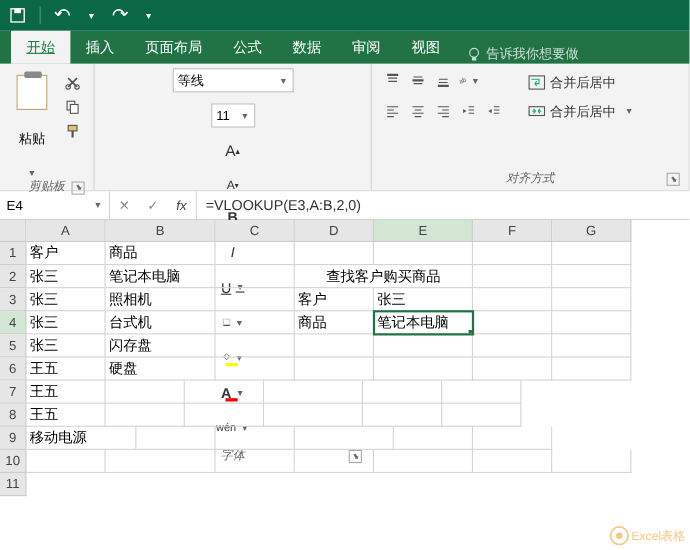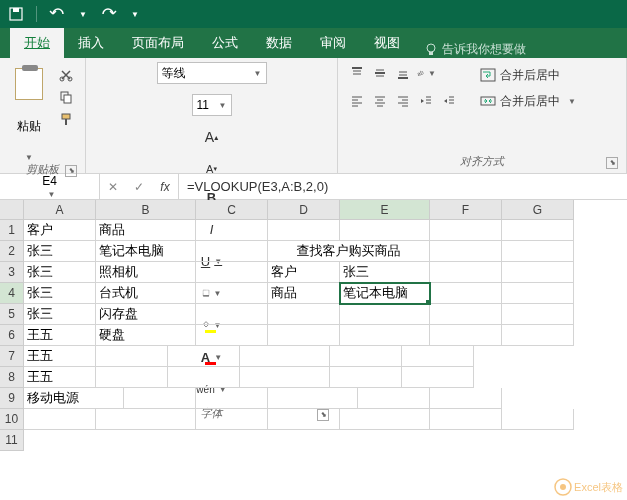--- a/index.html
+++ b/index.html
@@ -38,21 +38,21 @@
 .color-bar { position: relative; }
 .color-bar::after { content: ""; position: absolute; bottom: 2px; left: 3px; right: 6px; height: 3px; }
 .fill-color::after { background: #ffff00; }
 .font-color::after { background: #ff0000; }
 
 .align-group .row { display: flex; gap: 1px; margin-bottom: 6px; }
 .merge-col { display: flex; flex-direction: column; gap: 4px; margin-left: 10px; padding-top: 2px; }
 .merge-btn { display: flex; align-items: center; gap: 4px; font-size: 12px; color: #333; height: 22px; padding: 0 4px; }
 
 .formula-bar { height: 26px; border-bottom: 1px solid #d4d4d4; display: flex; align-items: stretch; background: #fff; }
-.name-box { width: 100px; border-right: 1px solid #d4d4d4; display: flex; align-items: center; padding: 0 6px; font-size: 12px; justify-content: space-between; flex-direction: column; }
+.name-box { width: 100px; border-right: 1px solid #d4d4d4; display: flex; align-items: center; padding: 0 6px; font-size: 12px; justify-content: space-between; }
 .fx-btns { display: flex; align-items: center; border-right: 1px solid #d4d4d4; }
 .fx-btn { width: 26px; display: flex; align-items: center; justify-content: center; color: #888; font-size: 12px; }
 .fx-btn.fx { font-style: italic; color: #444; }
 .formula-input { flex: 1; padding: 0 8px; display: flex; align-items: center; font-size: 13px; color: #333; }
 .corner { width: 24px; height: 20px; background: #e6e6e6; border-right: 1px solid #ccc; border-bottom: 1px solid #ccc; }
 .col-headers { display: flex; }
 .col-h { height: 20px; background: #e6e6e6; border-right: 1px solid #ccc; border-bottom: 1px solid #ccc; display: flex; align-items: center; justify-content: center; font-size: 12px; color: #444; }
 .row-headers { display: flex; flex-direction: column; }
 .row-h { width: 24px; background: #e6e6e6; border-right: 1px solid #ccc; border-bottom: 1px solid #ccc; display: flex; align-items: center; justify-content: center; font-size: 12px; color: #444; }
 .cells { position: relative; }

